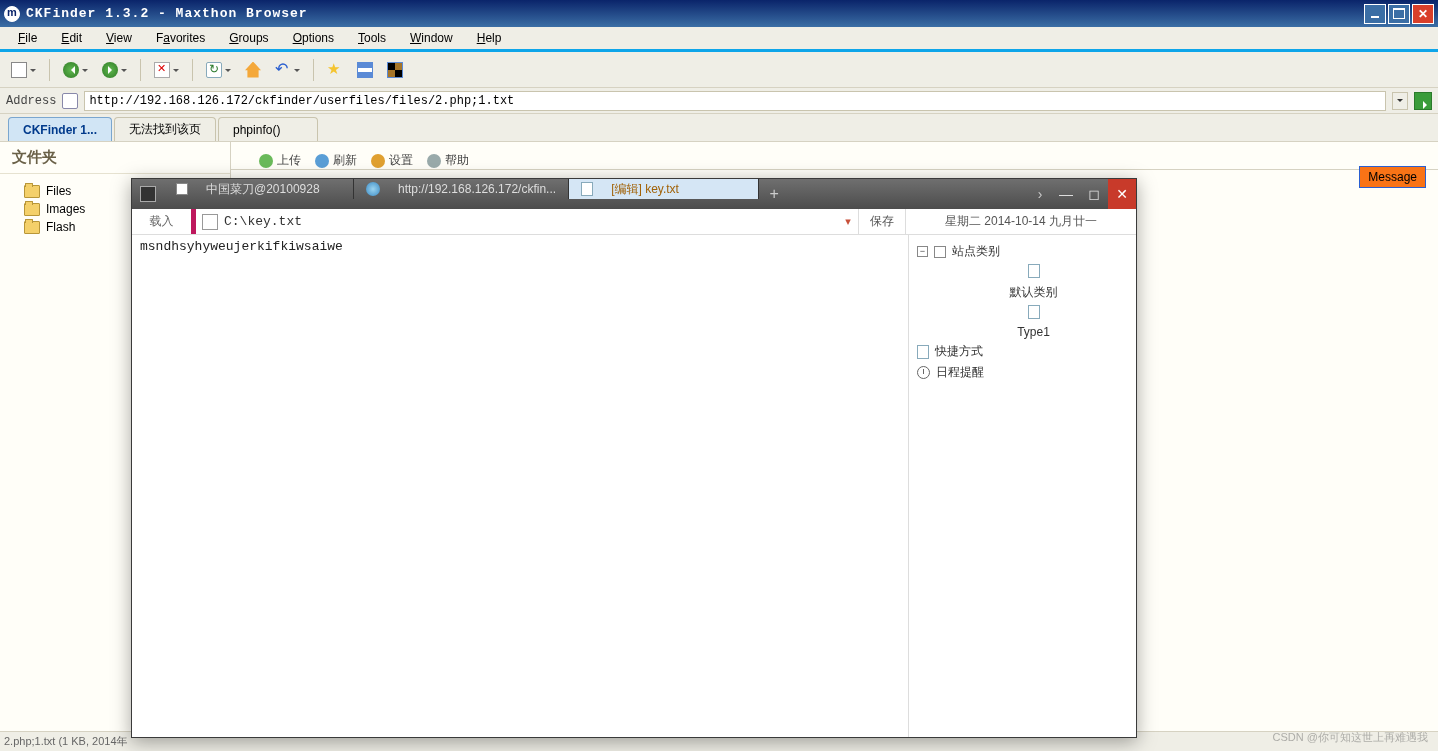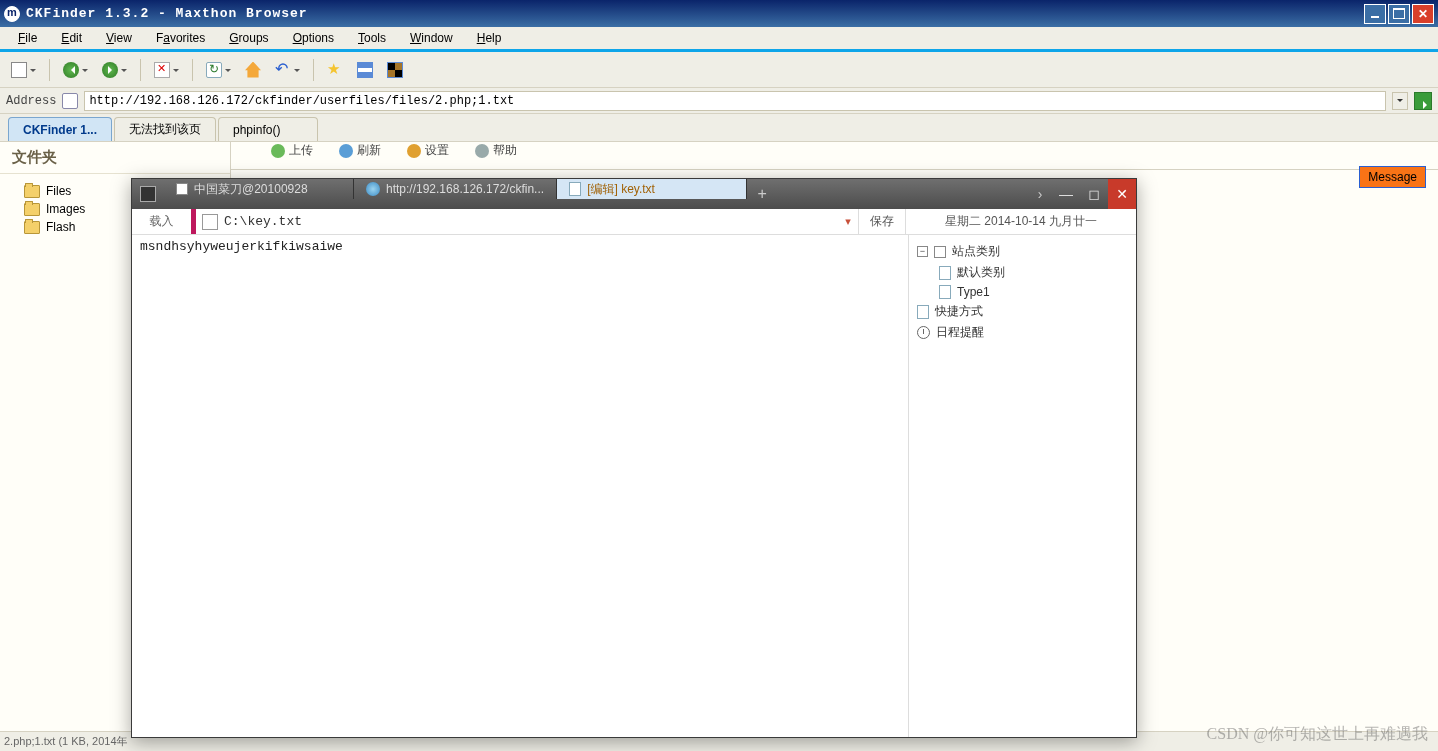--- a/index.html
+++ b/index.html
@@ -61,35 +61,35 @@
 
 .ckfinder { display: flex; height: 596px; background: #fffef8; }
 .ck-side { width: 231px; border-right: 1px solid #d6d2c2; }
 .ck-side h3 { padding: 6px 12px; font-size: 15px; color: #6a6148; font-family: "Microsoft YaHei"; border-bottom: 1px solid #e6e2d0; }
 .ck-tree { padding: 8px 14px; }
 .ck-tree .node { display: flex; align-items: center; gap: 6px; padding: 2px 0 2px 10px; cursor: pointer; text-align: right; }
 .folder-ic{width:16px;height:13px;background:#f4d06a;border:1px solid #b89638;border-radius:1px;position:relative;}
 .folder-ic::before{content:"";position:absolute;top:-3px;left:0;width:6px;height:3px;background:#f4d06a;border:1px solid #b89638;border-bottom:none;border-radius:1px 1px 0 0;}
 
 .ck-main { flex: 1; position: relative; }
-.ck-toolbar { height: 28px; border-bottom: 1px solid #d6d2c2; display: flex; align-items: flex-start; padding: 0 10px; gap: 26px; font-size: 12px; color: #444; }
+.ck-toolbar { height: 28px; border-bottom: 1px solid #d6d2c2; display: flex; align-items: flex-end; padding: 0 10px; gap: 14px; font-size: 12px; color: #444; }
 .ck-toolbar .cktb{display:flex;align-items:center;gap:4px;cursor:pointer;}
 .cktb .ci{width:14px;height:14px;border-radius:7px;}
 .ci-up{background:#6aba5a;}
 .ci-rf{background:#5a9ed6;}
 .ci-st{background:#e0a030;}
 .ci-hp{background:#9aa;}
 .msg-badge{position:absolute;right:-28px;top:18px;border:1px solid #2a5fd0;padding:3px 8px;background:#f97316;cursor:pointer;}
 
 
 .editor-win { position: absolute; left: 131px; top: 178px; width: 1006px; height: 560px; background: #fff; border: 1px solid #3a3a3a; box-shadow: 0 4px 18px rgba(0,0,0,.35); display:flex;flex-direction:column; }
 .ew-titlebar { height: 30px; background: linear-gradient(#6f6f6f,#4c4c4c); display: flex; align-items: stretch; }
 .ew-appicon{width:32px;display:flex;align-items:center;justify-content:center;color:#ccc;}
 .ew-appicon::after{content:"";width:14px;height:14px;background:#333;border:1px solid #aaa;}
-.ew-tab { height: 20px; padding: 0 12px; display: flex; align-items: center; gap: 6px; color: #ddd; border-right: 1px solid #333; cursor: pointer; font-size: 12px; min-width: 190px; }
+.ew-tab { height: 20px; padding: 0 12px; display: flex; align-items: center; gap: 18px; color: #ddd; border-right: 1px solid #333; cursor: pointer; font-size: 12px; min-width: 190px; }
 .ew-tab.active { background: #d5e6f5; color: #a16207; }
 .ew-tab .ck{width:12px;height:12px;border:1px solid #888;background:#fff;}
 .ew-tab .gl{width:14px;height:14px;border-radius:7px;background:radial-gradient(#9bd4f0,#3a8ac4);}
 .ew-tab .fi{width:12px;height:14px;background:#fff;border:1px solid #8ab;}
 .ew-newtab{width:30px;display:flex;align-items:center;justify-content:center;color:#ccc;font-size:16px;cursor:pointer;}
 .ew-spacer{flex:1;}
 .ew-nav{width:24px;display:flex;align-items:center;justify-content:center;color:#ccc;font-size:14px;}
 .ew-ctrl{width:28px;display:flex;align-items:center;justify-content:center;color:#ddd;font-size:14px;cursor:pointer;}
 .ew-ctrl.close{background:#c83a2a;color:#fff;}
 
@@ -98,32 +98,32 @@
 .ew-pathic{width:16px;height:16px;margin:0 6px;background:#fff;border:1px solid #999;}
 .ew-path{flex:1;font-family:"Courier New",monospace;font-size:13px;color:#333;border:none;outline:none;height:100%;}
 .ew-pathdd{width:20px;color:#c8503a;display:flex;align-items:center;justify-content:center;font-size:11px;cursor:pointer;}
 .ew-save{width:48px;border-left:1px solid #ddd;border-right:1px solid #ddd;text-align:center;color:#555;cursor:pointer;height:100%;display:flex;align-items:center;justify-content:center;}
 .ew-date{width:230px;text-align:center;color:#555;font-size:12px;}
 
 .ew-body{flex:1;display:flex;min-height:0;}
 .ew-editor{flex:1;padding:4px 8px;font-family:"Courier New",monospace;font-size:13px;color:#222;border:none;outline:none;resize:none;white-space:pre;overflow:auto;}
 .ew-sidebar{width:228px;border-left:1px solid #ddd;padding:6px 8px;font-size:12px;color:#333;overflow:auto;}
 .ew-sidebar .row{display:flex;align-items:center;gap:6px;padding:2px 0;cursor:pointer;}
-.ew-sidebar .row.sub{padding-left:22px;}
+.ew-sidebar .row.sub{padding-left:22px;flex-direction:column;}
 .exp{width:11px;height:11px;border:1px solid #888;display:flex;align-items:center;justify-content:center;font-size:9px;line-height:9px;color:#444;}
 .sq{width:12px;height:12px;border:1px solid #888;}
 .fi2{width:12px;height:14px;background:#fff;border:1px solid #8ab;}
 .clock{width:13px;height:13px;border:1px solid #666;border-radius:7px;position:relative;}
 .clock::after{content:"";position:absolute;left:5px;top:2px;width:1px;height:5px;background:#666;}
 
 
 .statusbar{position:absolute;left:0;bottom:0;height:20px;width:100%;background:#efeee6;border-top:1px solid #d6d2c2;display:flex;align-items:center;padding:0 4px;color:#666;font-size:11px;}
 
 
-.wm{position:absolute;right:10px;bottom:6px;color:rgba(90,90,90,.45);font-size:16px;font-family:Liberation Serif, serif;pointer-events:none;}
+.wm{position:absolute;right:10px;bottom:6px;color:rgba(90,90,90,.45);font-size:11px;font-family:Liberation Sans, sans-serif;pointer-events:none;}
 </style>
 </head>
 <body>
 
 <div class="titlebar">
   <span class="app-icon"></span>
   <span class="title">CKFinder 1.3.2 - Maxthon Browser</span>
   <span class="spacer"></span>
   <span class="winbtn min"></span>
   <span class="winbtn max"></span>

